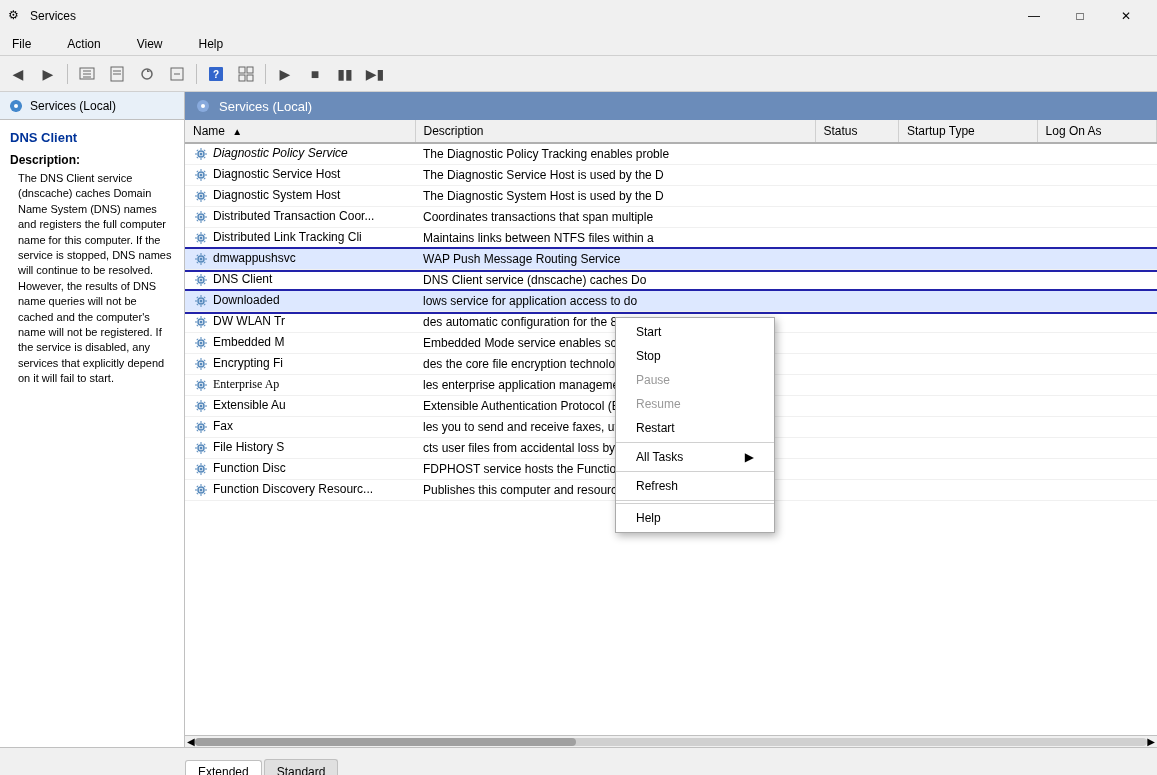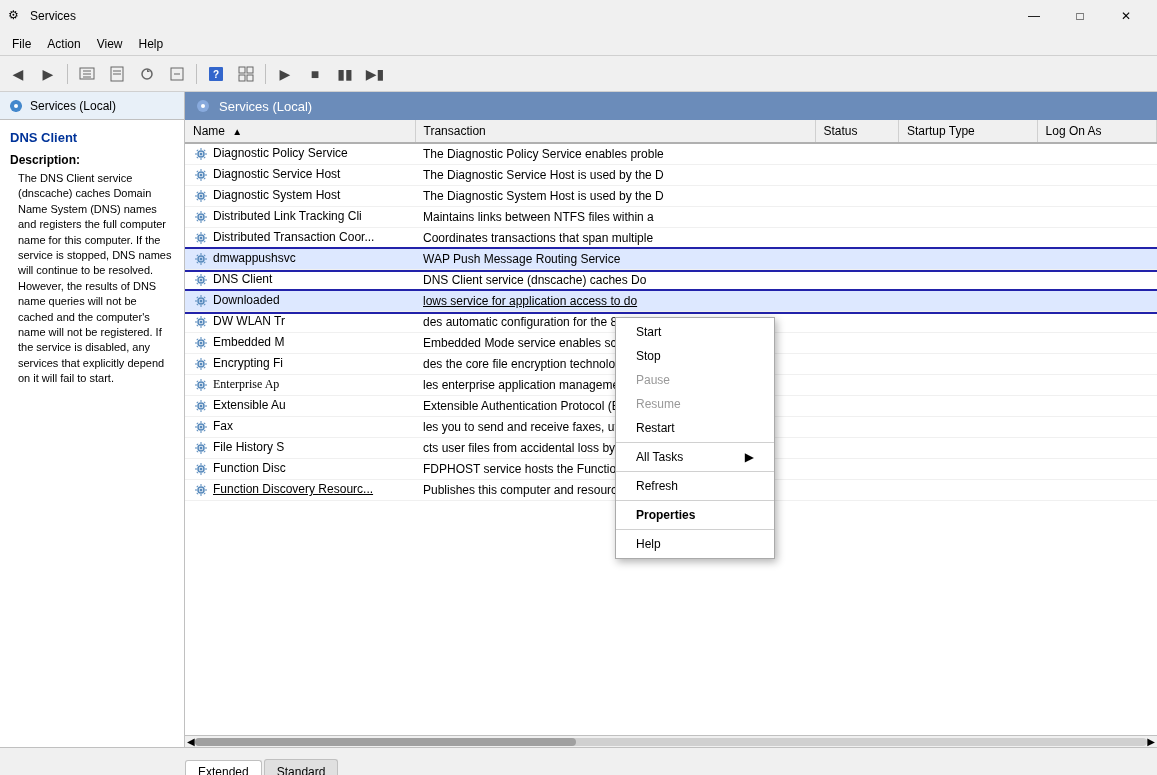--- a/index.html
+++ b/index.html
@@ -49,20 +49,21 @@
     }
 
     
     .menu-bar {
       background: #f0f0f0;
       height: 24px;
       display: flex;
       align-items: center;
       padding: 0 4px;
       border-bottom: 1px solid #d0d0d0;
+      gap: 20px;
     }
     .menu-item {
       padding: 2px 8px;
       cursor: pointer;
       font-size: 12px;
       color: #000;
     }
 
     
     .toolbar {
@@ -393,41 +394,41 @@
         <circle cx="8" cy="8" r="2" fill="white"></circle>
       </svg>
       <span>Services (Local)</span>
     </div>
 
     <div class="services-table">
       <table>
         <thead>
           <tr>
             <th class="name-col">Name <span class="sort-arrow">▲</span></th>
-            <th class="desc-col">Transaction</th>
+            <th class="desc-col">Description</th>
             <th>Status</th>
             <th>Startup Type</th>
             <th>Log On As</th>
           </tr>
         </thead>
         <tbody id="services-tbody">
         <tr>
-              <td style="min-width: 230px;"><svg width="16" height="16" viewBox="0 0 16 16" style="vertical-align:middle;margin-right:4px;">
+              <td style="min-width: 230px; font-style: italic;"><svg width="16" height="16" viewBox="0 0 16 16" style="vertical-align:middle;margin-right:4px;">
     <circle cx="8" cy="8" r="3" fill="none" stroke="#5588bb" stroke-width="1.5"></circle>
     <circle cx="8" cy="8" r="1.5" fill="#5588bb"></circle>
     <line x1="8.0" y1="3.5" x2="8.0" y2="2.5" stroke="#5588bb" stroke-width="2"></line>
                   <line x1="11.2" y1="4.8" x2="11.9" y2="4.1" stroke="#5588bb" stroke-width="2"></line>
                   <line x1="12.5" y1="8.0" x2="13.5" y2="8.0" stroke="#5588bb" stroke-width="2"></line>
                   <line x1="11.2" y1="11.2" x2="11.9" y2="11.9" stroke="#5588bb" stroke-width="2"></line>
                   <line x1="8.0" y1="12.5" x2="8.0" y2="13.5" stroke="#5588bb" stroke-width="2"></line>
                   <line x1="4.8" y1="11.2" x2="4.1" y2="11.9" stroke="#5588bb" stroke-width="2"></line>
                   <line x1="3.5" y1="8.0" x2="2.5" y2="8.0" stroke="#5588bb" stroke-width="2"></line>
                   <line x1="4.8" y1="4.8" x2="4.1" y2="4.1" stroke="#5588bb" stroke-width="2"></line>
   </svg>Diagnostic Policy Service</td>
-              <td style="max-width: 400px; overflow: hidden; text-overflow: ellipsis;">The Diagnostic Policy Service enables proble</td>
+              <td style="max-width: 400px; overflow: hidden; text-overflow: ellipsis;">The Diagnostic Policy Tracking enables proble</td>
               <td></td>
               <td></td>
               <td></td>
             </tr>
             <tr>
               <td style="min-width: 230px;"><svg width="16" height="16" viewBox="0 0 16 16" style="vertical-align:middle;margin-right:4px;">
     <circle cx="8" cy="8" r="3" fill="none" stroke="#5588bb" stroke-width="1.5"></circle>
     <circle cx="8" cy="8" r="1.5" fill="#5588bb"></circle>
     <line x1="8.0" y1="3.5" x2="8.0" y2="2.5" stroke="#5588bb" stroke-width="2"></line>
                   <line x1="11.2" y1="4.8" x2="11.9" y2="4.1" stroke="#5588bb" stroke-width="2"></line>
@@ -466,44 +467,44 @@
     <circle cx="8" cy="8" r="3" fill="none" stroke="#5588bb" stroke-width="1.5"></circle>
     <circle cx="8" cy="8" r="1.5" fill="#5588bb"></circle>
     <line x1="8.0" y1="3.5" x2="8.0" y2="2.5" stroke="#5588bb" stroke-width="2"></line>
                   <line x1="11.2" y1="4.8" x2="11.9" y2="4.1" stroke="#5588bb" stroke-width="2"></line>
                   <line x1="12.5" y1="8.0" x2="13.5" y2="8.0" stroke="#5588bb" stroke-width="2"></line>
                   <line x1="11.2" y1="11.2" x2="11.9" y2="11.9" stroke="#5588bb" stroke-width="2"></line>
                   <line x1="8.0" y1="12.5" x2="8.0" y2="13.5" stroke="#5588bb" stroke-width="2"></line>
                   <line x1="4.8" y1="11.2" x2="4.1" y2="11.9" stroke="#5588bb" stroke-width="2"></line>
                   <line x1="3.5" y1="8.0" x2="2.5" y2="8.0" stroke="#5588bb" stroke-width="2"></line>
                   <line x1="4.8" y1="4.8" x2="4.1" y2="4.1" stroke="#5588bb" stroke-width="2"></line>
+  </svg>Distributed Transaction Coor...</td>
+              <td style="max-width: 400px; overflow: hidden; text-overflow: ellipsis;">Coordinates transactions that span multiple</td>
+              <td></td>
+              <td></td>
+              <td></td>
+            </tr>
+            <tr>
+              <td style="min-width: 230px;"><svg width="16" height="16" viewBox="0 0 16 16" style="vertical-align:middle;margin-right:4px;">
+    <circle cx="8" cy="8" r="3" fill="none" stroke="#5588bb" stroke-width="1.5"></circle>
+    <circle cx="8" cy="8" r="1.5" fill="#5588bb"></circle>
+    <line x1="8.0" y1="3.5" x2="8.0" y2="2.5" stroke="#5588bb" stroke-width="2"></line>
+                  <line x1="11.2" y1="4.8" x2="11.9" y2="4.1" stroke="#5588bb" stroke-width="2"></line>
+                  <line x1="12.5" y1="8.0" x2="13.5" y2="8.0" stroke="#5588bb" stroke-width="2"></line>
+                  <line x1="11.2" y1="11.2" x2="11.9" y2="11.9" stroke="#5588bb" stroke-width="2"></line>
+                  <line x1="8.0" y1="12.5" x2="8.0" y2="13.5" stroke="#5588bb" stroke-width="2"></line>
+                  <line x1="4.8" y1="11.2" x2="4.1" y2="11.9" stroke="#5588bb" stroke-width="2"></line>
+                  <line x1="3.5" y1="8.0" x2="2.5" y2="8.0" stroke="#5588bb" stroke-width="2"></line>
+                  <line x1="4.8" y1="4.8" x2="4.1" y2="4.1" stroke="#5588bb" stroke-width="2"></line>
   </svg>Distributed Link Tracking Cli</td>
               <td style="max-width: 400px; overflow: hidden; text-overflow: ellipsis;">Maintains links between NTFS files within a</td>
               <td></td>
               <td></td>
               <td></td>
             </tr>
-            <tr>
-              <td style="min-width: 230px;"><svg width="16" height="16" viewBox="0 0 16 16" style="vertical-align:middle;margin-right:4px;">
-    <circle cx="8" cy="8" r="3" fill="none" stroke="#5588bb" stroke-width="1.5"></circle>
-    <circle cx="8" cy="8" r="1.5" fill="#5588bb"></circle>
-    <line x1="8.0" y1="3.5" x2="8.0" y2="2.5" stroke="#5588bb" stroke-width="2"></line>
-                  <line x1="11.2" y1="4.8" x2="11.9" y2="4.1" stroke="#5588bb" stroke-width="2"></line>
-                  <line x1="12.5" y1="8.0" x2="13.5" y2="8.0" stroke="#5588bb" stroke-width="2"></line>
-                  <line x1="11.2" y1="11.2" x2="11.9" y2="11.9" stroke="#5588bb" stroke-width="2"></line>
-                  <line x1="8.0" y1="12.5" x2="8.0" y2="13.5" stroke="#5588bb" stroke-width="2"></line>
-                  <line x1="4.8" y1="11.2" x2="4.1" y2="11.9" stroke="#5588bb" stroke-width="2"></line>
-                  <line x1="3.5" y1="8.0" x2="2.5" y2="8.0" stroke="#5588bb" stroke-width="2"></line>
-                  <line x1="4.8" y1="4.8" x2="4.1" y2="4.1" stroke="#5588bb" stroke-width="2"></line>
-  </svg>Distributed Transaction Coor...</td>
-              <td style="max-width: 400px; overflow: hidden; text-overflow: ellipsis;">Coordinates transactions that span multiple</td>
-              <td></td>
-              <td></td>
-              <td></td>
-            </tr>
             <tr style="outline: rgb(34, 34, 170) solid 2px; background: rgb(221, 232, 255);">
               <td style="min-width: 230px;"><svg width="16" height="16" viewBox="0 0 16 16" style="vertical-align:middle;margin-right:4px;">
     <circle cx="8" cy="8" r="3" fill="none" stroke="#5588bb" stroke-width="1.5"></circle>
     <circle cx="8" cy="8" r="1.5" fill="#5588bb"></circle>
     <line x1="8.0" y1="3.5" x2="8.0" y2="2.5" stroke="#5588bb" stroke-width="2"></line>
                   <line x1="11.2" y1="4.8" x2="11.9" y2="4.1" stroke="#5588bb" stroke-width="2"></line>
                   <line x1="12.5" y1="8.0" x2="13.5" y2="8.0" stroke="#5588bb" stroke-width="2"></line>
                   <line x1="11.2" y1="11.2" x2="11.9" y2="11.9" stroke="#5588bb" stroke-width="2"></line>
                   <line x1="8.0" y1="12.5" x2="8.0" y2="13.5" stroke="#5588bb" stroke-width="2"></line>
                   <line x1="4.8" y1="11.2" x2="4.1" y2="11.9" stroke="#5588bb" stroke-width="2"></line>
@@ -539,21 +540,21 @@
     <circle cx="8" cy="8" r="1.5" fill="#5588bb"></circle>
     <line x1="8.0" y1="3.5" x2="8.0" y2="2.5" stroke="#5588bb" stroke-width="2"></line>
                   <line x1="11.2" y1="4.8" x2="11.9" y2="4.1" stroke="#5588bb" stroke-width="2"></line>
                   <line x1="12.5" y1="8.0" x2="13.5" y2="8.0" stroke="#5588bb" stroke-width="2"></line>
                   <line x1="11.2" y1="11.2" x2="11.9" y2="11.9" stroke="#5588bb" stroke-width="2"></line>
                   <line x1="8.0" y1="12.5" x2="8.0" y2="13.5" stroke="#5588bb" stroke-width="2"></line>
                   <line x1="4.8" y1="11.2" x2="4.1" y2="11.9" stroke="#5588bb" stroke-width="2"></line>
                   <line x1="3.5" y1="8.0" x2="2.5" y2="8.0" stroke="#5588bb" stroke-width="2"></line>
                   <line x1="4.8" y1="4.8" x2="4.1" y2="4.1" stroke="#5588bb" stroke-width="2"></line>
   </svg>Downloaded</td>
-              <td style="max-width: 400px; overflow: hidden; text-overflow: ellipsis; text-decoration: underline;">lows service for application access to do</td>
+              <td style="max-width: 400px; overflow: hidden; text-overflow: ellipsis;">lows service for application access to do</td>
               <td></td>
               <td></td>
               <td></td>
             </tr>
             <tr>
               <td style="min-width: 230px;"><svg width="16" height="16" viewBox="0 0 16 16" style="vertical-align:middle;margin-right:4px;">
     <circle cx="8" cy="8" r="3" fill="none" stroke="#5588bb" stroke-width="1.5"></circle>
     <circle cx="8" cy="8" r="1.5" fill="#5588bb"></circle>
     <line x1="8.0" y1="3.5" x2="8.0" y2="2.5" stroke="#5588bb" stroke-width="2"></line>
                   <line x1="11.2" y1="4.8" x2="11.9" y2="4.1" stroke="#5588bb" stroke-width="2"></line>
@@ -689,21 +690,21 @@
                   <line x1="4.8" y1="11.2" x2="4.1" y2="11.9" stroke="#5588bb" stroke-width="2"></line>
                   <line x1="3.5" y1="8.0" x2="2.5" y2="8.0" stroke="#5588bb" stroke-width="2"></line>
                   <line x1="4.8" y1="4.8" x2="4.1" y2="4.1" stroke="#5588bb" stroke-width="2"></line>
   </svg>Function Disc</td>
               <td style="max-width: 400px; overflow: hidden; text-overflow: ellipsis;">FDPHOST service hosts the Function Dis</td>
               <td></td>
               <td></td>
               <td></td>
             </tr>
             <tr>
-              <td style="min-width: 230px; text-decoration: underline;"><svg width="16" height="16" viewBox="0 0 16 16" style="vertical-align:middle;margin-right:4px;">
+              <td style="min-width: 230px;"><svg width="16" height="16" viewBox="0 0 16 16" style="vertical-align:middle;margin-right:4px;">
     <circle cx="8" cy="8" r="3" fill="none" stroke="#5588bb" stroke-width="1.5"></circle>
     <circle cx="8" cy="8" r="1.5" fill="#5588bb"></circle>
     <line x1="8.0" y1="3.5" x2="8.0" y2="2.5" stroke="#5588bb" stroke-width="2"></line>
                   <line x1="11.2" y1="4.8" x2="11.9" y2="4.1" stroke="#5588bb" stroke-width="2"></line>
                   <line x1="12.5" y1="8.0" x2="13.5" y2="8.0" stroke="#5588bb" stroke-width="2"></line>
                   <line x1="11.2" y1="11.2" x2="11.9" y2="11.9" stroke="#5588bb" stroke-width="2"></line>
                   <line x1="8.0" y1="12.5" x2="8.0" y2="13.5" stroke="#5588bb" stroke-width="2"></line>
                   <line x1="4.8" y1="11.2" x2="4.1" y2="11.9" stroke="#5588bb" stroke-width="2"></line>
                   <line x1="3.5" y1="8.0" x2="2.5" y2="8.0" stroke="#5588bb" stroke-width="2"></line>
                   <line x1="4.8" y1="4.8" x2="4.1" y2="4.1" stroke="#5588bb" stroke-width="2"></line>
@@ -729,23 +730,20 @@
       <div class="context-menu-item">Start</div>
       <div class="context-menu-item">Stop</div>
       <div class="context-menu-item disabled">Pause</div>
       <div class="context-menu-item disabled">Resume</div>
       <div class="context-menu-item">Restart</div>
       <div class="context-menu-separator"></div>
       <div class="context-menu-item">All Tasks <span>▶</span></div>
       <div class="context-menu-separator"></div>
       <div class="context-menu-item">Refresh</div>
       <div class="context-menu-separator"></div>
-      <div class="context-menu-item bold">
-          <strong>Properties</strong>
-        </div>
       <div class="context-menu-separator"></div>
       <div class="context-menu-item">Help</div>
     </div>
   </div>
 </div>
 
 <div class="bottom-tabs">
   <div class="tab active">Extended</div>
   <div class="tab">Standard</div>
 </div>

